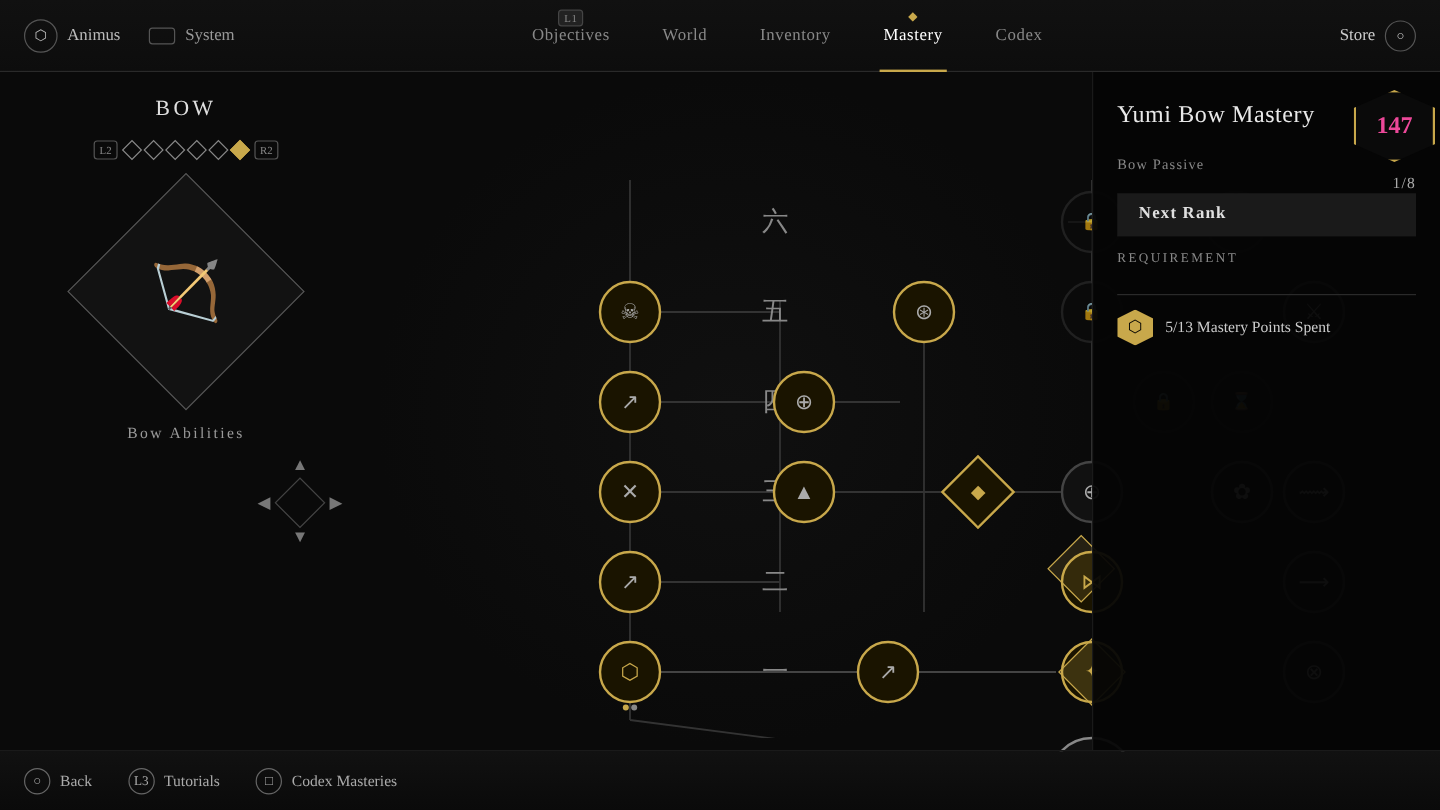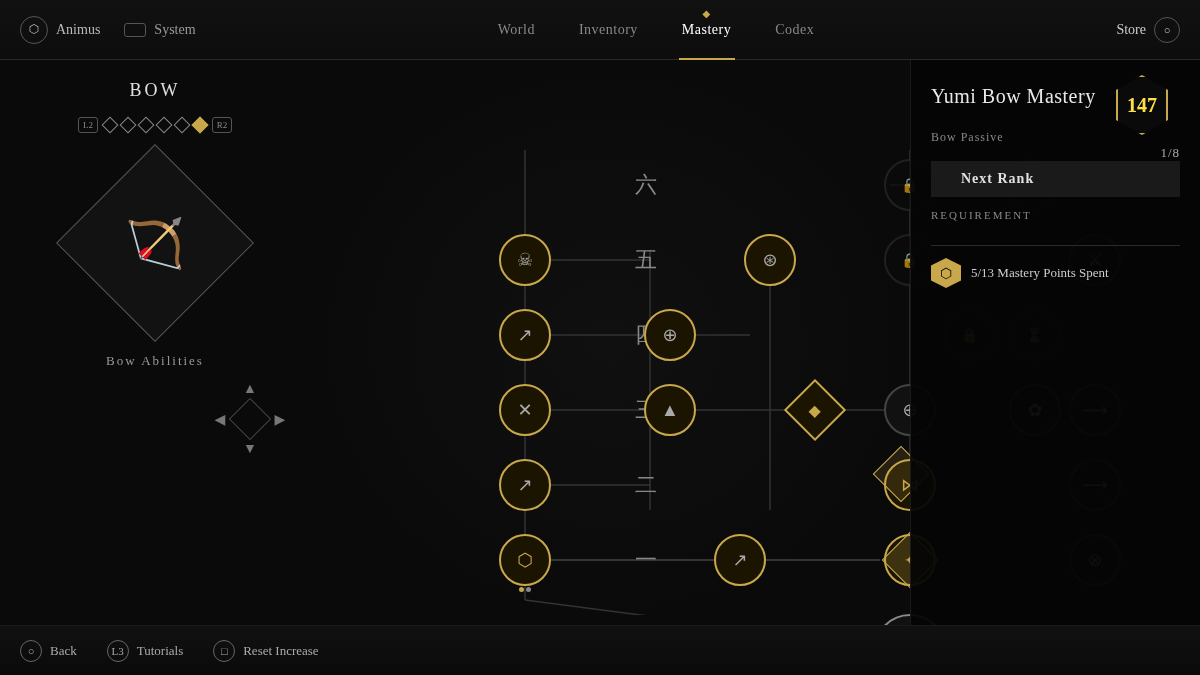--- a/index.html
+++ b/index.html
@@ -231,31 +231,31 @@
     .right-panel {
       width: 290px;
       padding: 15px 20px;
       background: rgba(5,5,5,0.95);
       border-left: 1px solid #1a1a1a;
       position: relative;
     }
     .mastery-points {
       position: absolute;
       top: 15px;
-      right: 32px;
-      width: 52px; height: 60px;
+      right: 4px;
+      width: 68px; height: 60px;
       background: #0a0a0a;
       border: 2px solid #c8a84b;
       clip-path: polygon(50% 0%, 100% 25%, 100% 75%, 50% 100%, 0% 75%, 0% 25%);
       display: flex;
       align-items: center;
       justify-content: center;
       font-size: 20px;
       font-weight: bold;
-      color: #fde047;
+      color: #ec4899;
     }
     .skill-name {
       font-size: 20px;
       color: #e8e8e8;
       margin-bottom: 22px;
       margin-top: 10px;
       letter-spacing: 0.5px;
     }
     .skill-category {
       font-size: 12px;
@@ -274,21 +274,21 @@
       font-size: 13px;
       color: #bbb;
       line-height: 1.6;
       margin-bottom: 20px;
     }
     .skill-description .highlight {
       color: #e8e8e8;
     }
     .next-rank-header {
       background: #1a1a1a;
-      padding: 10px 30px;
+      padding: 10px 18px;
       margin-bottom: 12px;
       font-size: 14px;
       font-weight: bold;
       color: #e0e0e0;
       letter-spacing: 1px;
     }
     .next-rank-desc {
       font-size: 13px;
       color: #bbb;
       line-height: 1.6;
@@ -455,20 +455,24 @@
       <div class="icon">⬡</div>
       <span>Animus</span>
     </div>
     <div class="nav-system">
       <span class="sys-icon"></span>
       <span>System</span>
     </div>
   </div>
 
   <div class="nav-center">
+    <div class="nav-tab">
+      <span class="bumper-label">L1</span>
+      <span>Objectives</span>
+    </div>
     <div class="nav-tab">
       <span>World</span>
     </div>
     <div class="nav-tab">
       <span>Inventory</span>
     </div>
     <div class="nav-tab active">
       <span class="tab-icon">◆</span>
       <span>Mastery</span>
     </div>
@@ -685,15 +689,15 @@
   <div class="bottom-btn">
     <div class="btn-circle">○</div>
     <span>Back</span>
   </div>
   <div class="bottom-btn">
     <div class="btn-circle">L3</div>
     <span>Tutorials</span>
   </div>
   <div class="bottom-btn">
     <div class="btn-circle">□</div>
-    <span>Reset Increase</span>
+    <span>Codex Masteries</span>
   </div>
 </div>
 
 </body></html>

